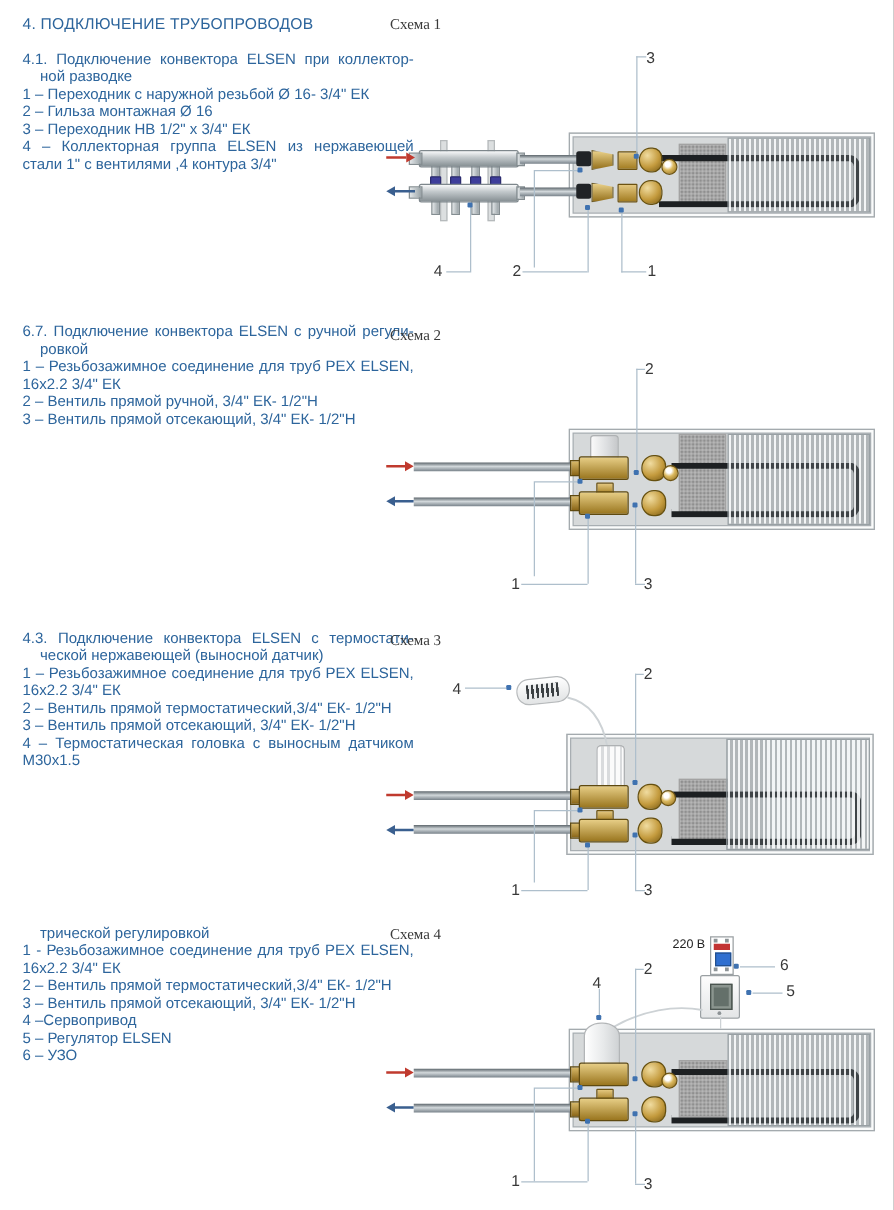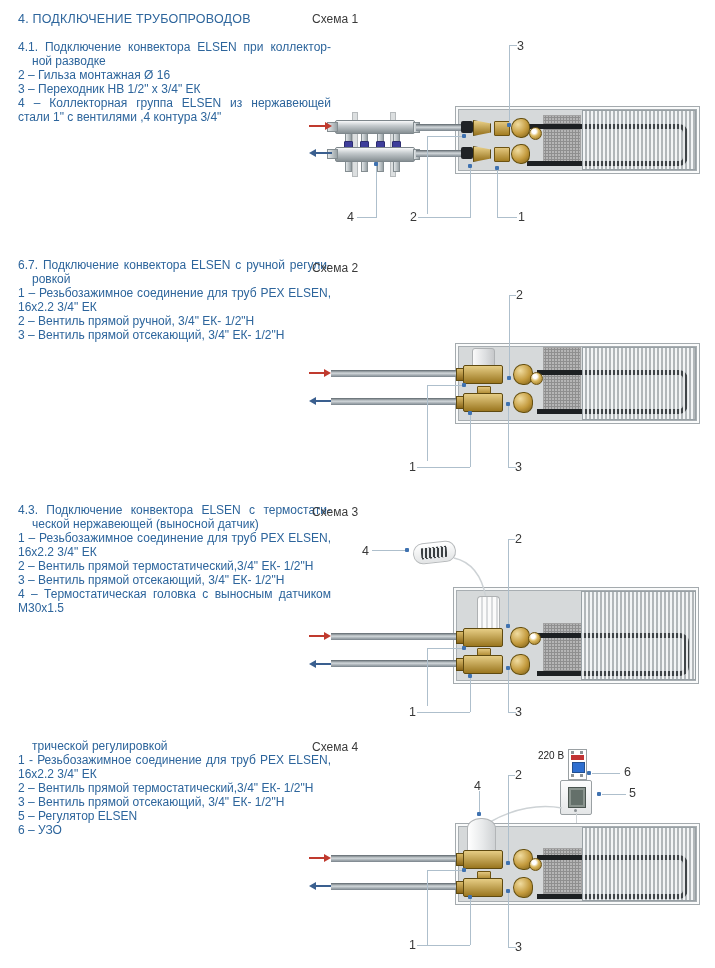--- a/index.html
+++ b/index.html
@@ -4,21 +4,21 @@
 <style>
   html,body{margin:0;padding:0;background:#888;}
   #page{position:relative;width:715px;height:968px;background:#ffffff;overflow:hidden;
         font-family:"Liberation Sans", sans-serif;}
   
   .title{position:absolute;left:18px;top:12px;width:313px;font-size:12.5px;color:#2d659c;letter-spacing:.2px;}
   .sec{position:absolute;left:18px;width:313px;font-size:12px;line-height:14px;color:#2d659c;}
   .hl1{text-align:justify;text-align-last:justify;}
   .hl2{padding-left:14px;}
   .it{text-align:justify;}
-  .schema{position:absolute;font-size:12px;color:#3a3a3a;}
+  .schema{position:absolute;font-size:12px;color:#3a3a3a;font-family:Liberation Serif, serif;}
   .num{position:absolute;font-size:12.5px;color:#383838;}
   
   .lh{position:absolute;height:1px;background:#aebfcc;}
   .lv{position:absolute;width:1px;background:#aebfcc;}
   .dt{position:absolute;width:4px;height:4px;background:#3f72b0;border-radius:1px;}
   
   .conv{position:absolute;background:#d6d9da;border:1px solid #a4aaae;
         box-shadow:inset 0 0 0 2px #fafbfb, inset 0 0 0 3px #a8aeb2;}
   .grille{position:absolute;border:1px solid #98a0a4;
           background:repeating-linear-gradient(90deg, rgba(245,247,248,.93) 0 2px, rgba(118,127,132,.38) 2px 4px);}
@@ -68,20 +68,21 @@
 </head>
 <body>
 
 <div id="page">
 
   <div class="title">4. ПОДКЛЮЧЕНИЕ ТРУБОПРОВОДОВ</div>
 
   <div class="sec" style="top:40px;">
     <div class="hl1">4.1. Подключение конвектора ELSEN при коллектор-</div>
     <div class="hl2">ной разводке</div>
+    <div class="it">1 – Переходник с наружной резьбой Ø 16- 3/4" ЕК</div>
     <div class="it">2 – Гильза монтажная Ø 16</div>
     <div class="it">3 – Переходник НВ  1/2" х 3/4" ЕК</div>
     <div class="it">4 – Коллекторная группа ELSEN из нержавеющей стали 1" с вентилями ,4 контура 3/4"</div>
   </div>
 
   <div class="sec" style="top:258px;">
     <div class="hl1">6.7. Подключение конвектора ELSEN с ручной регули-</div>
     <div class="hl2">ровкой</div>
     <div class="it">1 –  Резьбозажимное соединение для труб PEX ELSEN, 16х2.2 3/4" ЕК</div>
     <div class="it">2 – Вентиль прямой  ручной, 3/4" ЕК- 1/2"Н</div>
@@ -95,20 +96,21 @@
     <div class="it">2 – Вентиль прямой  термостатический,3/4" ЕК- 1/2"Н</div>
     <div class="it">3 – Вентиль прямой отсекающий, 3/4" ЕК- 1/2"Н</div>
     <div class="it">4 – Термостатическая головка с выносным датчиком М30х1.5</div>
   </div>
 
   <div class="sec" style="top:739px;">
     <div class="hl2">трической регулировкой</div>
     <div class="it">1 - Резьбозажимное соединение для труб PEX ELSEN, 16х2.2 3/4" ЕК</div>
     <div class="it">2 – Вентиль прямой  термостатический,3/4" ЕК- 1/2"Н</div>
     <div class="it">3 – Вентиль прямой отсекающий, 3/4" ЕК- 1/2"Н</div>
+    <div class="it">4 –Сервопривод</div>
     <div class="it">5 – Регулятор ELSEN</div>
     <div class="it">6 – УЗО</div>
   </div>
 
   <div class="schema" style="left:312px;top:12px;">Схема 1</div>
 
   <div class="conv" style="left:455px;top:106px;width:243px;height:66px;"></div>
   <div class="spk" style="left:543px;top:115px;width:36px;height:47px;"></div>
   <div class="hx" style="left:527px;top:124px;width:156px;height:32px;"></div>
   <div class="grille" style="left:582px;top:110px;width:112px;height:58px;"></div>

